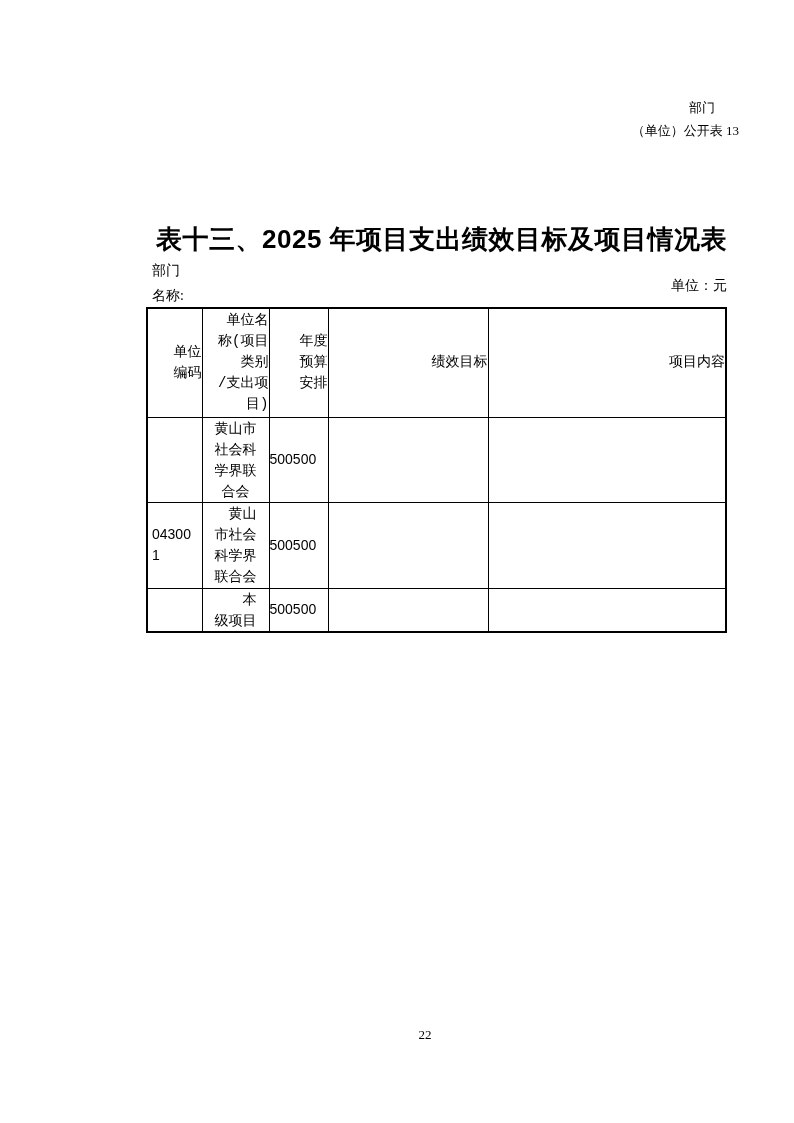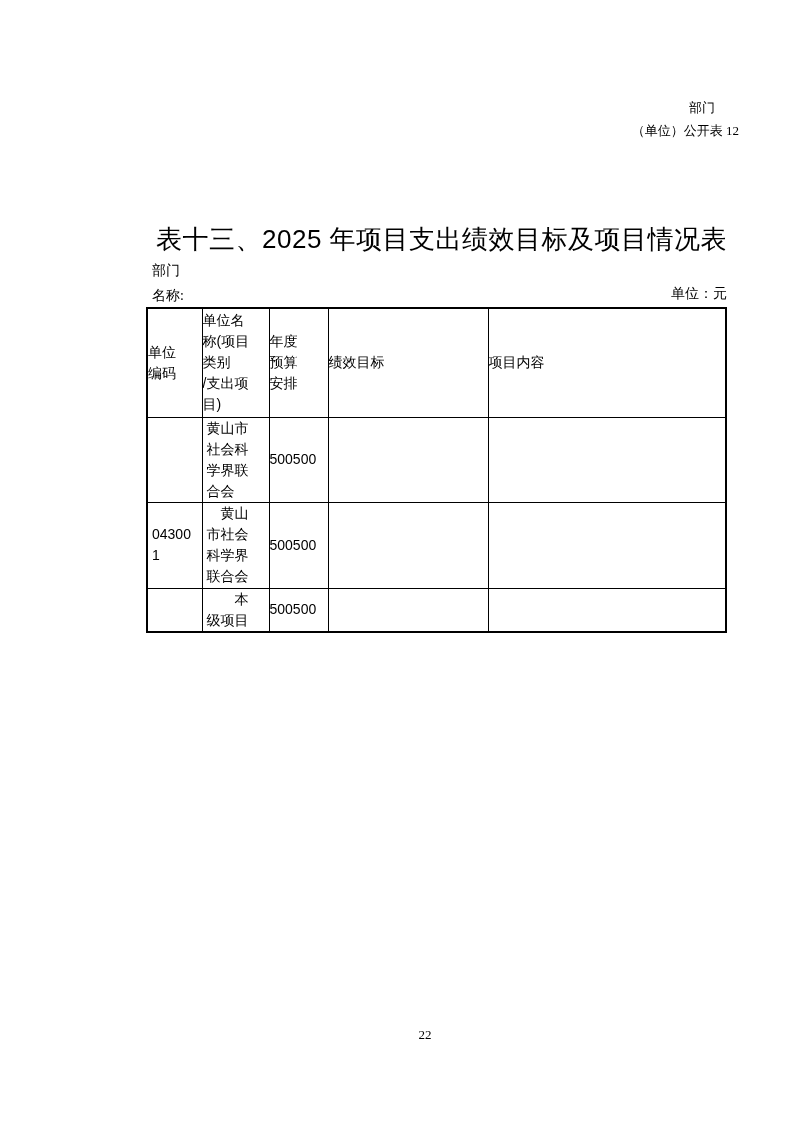--- a/index.html
+++ b/index.html
@@ -26,36 +26,36 @@
   .corner-note .line1 { padding-right: 24px; }
   .doc-title {
     position: absolute;
     top: 222px;
     left: 118px;
     width: 579px;
     padding-left: 10px;
     text-align: center;
     font-family: "Liberation Sans", sans-serif;
     font-size: 26px;
-    font-weight: 400;
+    font-weight: 700;
     white-space: nowrap;
     letter-spacing: 0.5px;
   }
   .meta-left {
     position: absolute;
     left: 124px;
     top: 258px;
     font-size: 14px;
     line-height: 25px;
     white-space: pre-line;
   }
   .meta-right {
     position: absolute;
     right: 95px;
-    top: 285px;
+    top: 277px;
     font-size: 14px;
     white-space: nowrap;
   }
   table.main-table {
     position: absolute;
     left: 118px;
     top: 307px;
     width: 579px;
     table-layout: fixed;
     border-collapse: collapse;
@@ -69,51 +69,52 @@
     font-weight: normal;
     vertical-align: middle;
     padding: 0;
     overflow: hidden;
   }
   .main-table thead tr { height: 109px; }
   .main-table tr.row-0 { height: 85px; }
   .main-table tr.row-1 { height: 86px; }
   .main-table tr.row-2 { height: 42px; }
   .main-table th {
-    text-align: left;
+    text-align: right;
     white-space: pre-line;
+    font-family: Liberation Mono, monospace;
   }
   td.cell-code {
     text-align: left;
     padding: 0 4px;
     white-space: pre-line;
   }
   td.cell-name {
-    text-align: left;
+    text-align: center;
     padding: 0 4px;
     white-space: pre-line;
   }
   td.cell-budget { text-align: left; }
   .page-number {
     position: absolute;
     top: 1027px;
     left: 0;
     width: 100%;
     text-align: center;
     font-size: 13px;
   }
 </style>
 </head>
 <body>
 
 <div class="page">
 
   <div class="corner-note">
     <div class="line1">部门</div>
-    <div class="line2">（单位）公开表 12</div>
+    <div class="line2">（单位）公开表 13</div>
   </div>
 
   <div class="doc-title">表十三、2025 年项目支出绩效目标及项目情况表</div>
 
   <div class="meta-left">部门
 名称:</div>
   <div class="meta-right">单位：元</div>
 
   <table class="main-table">
     <colgroup>

